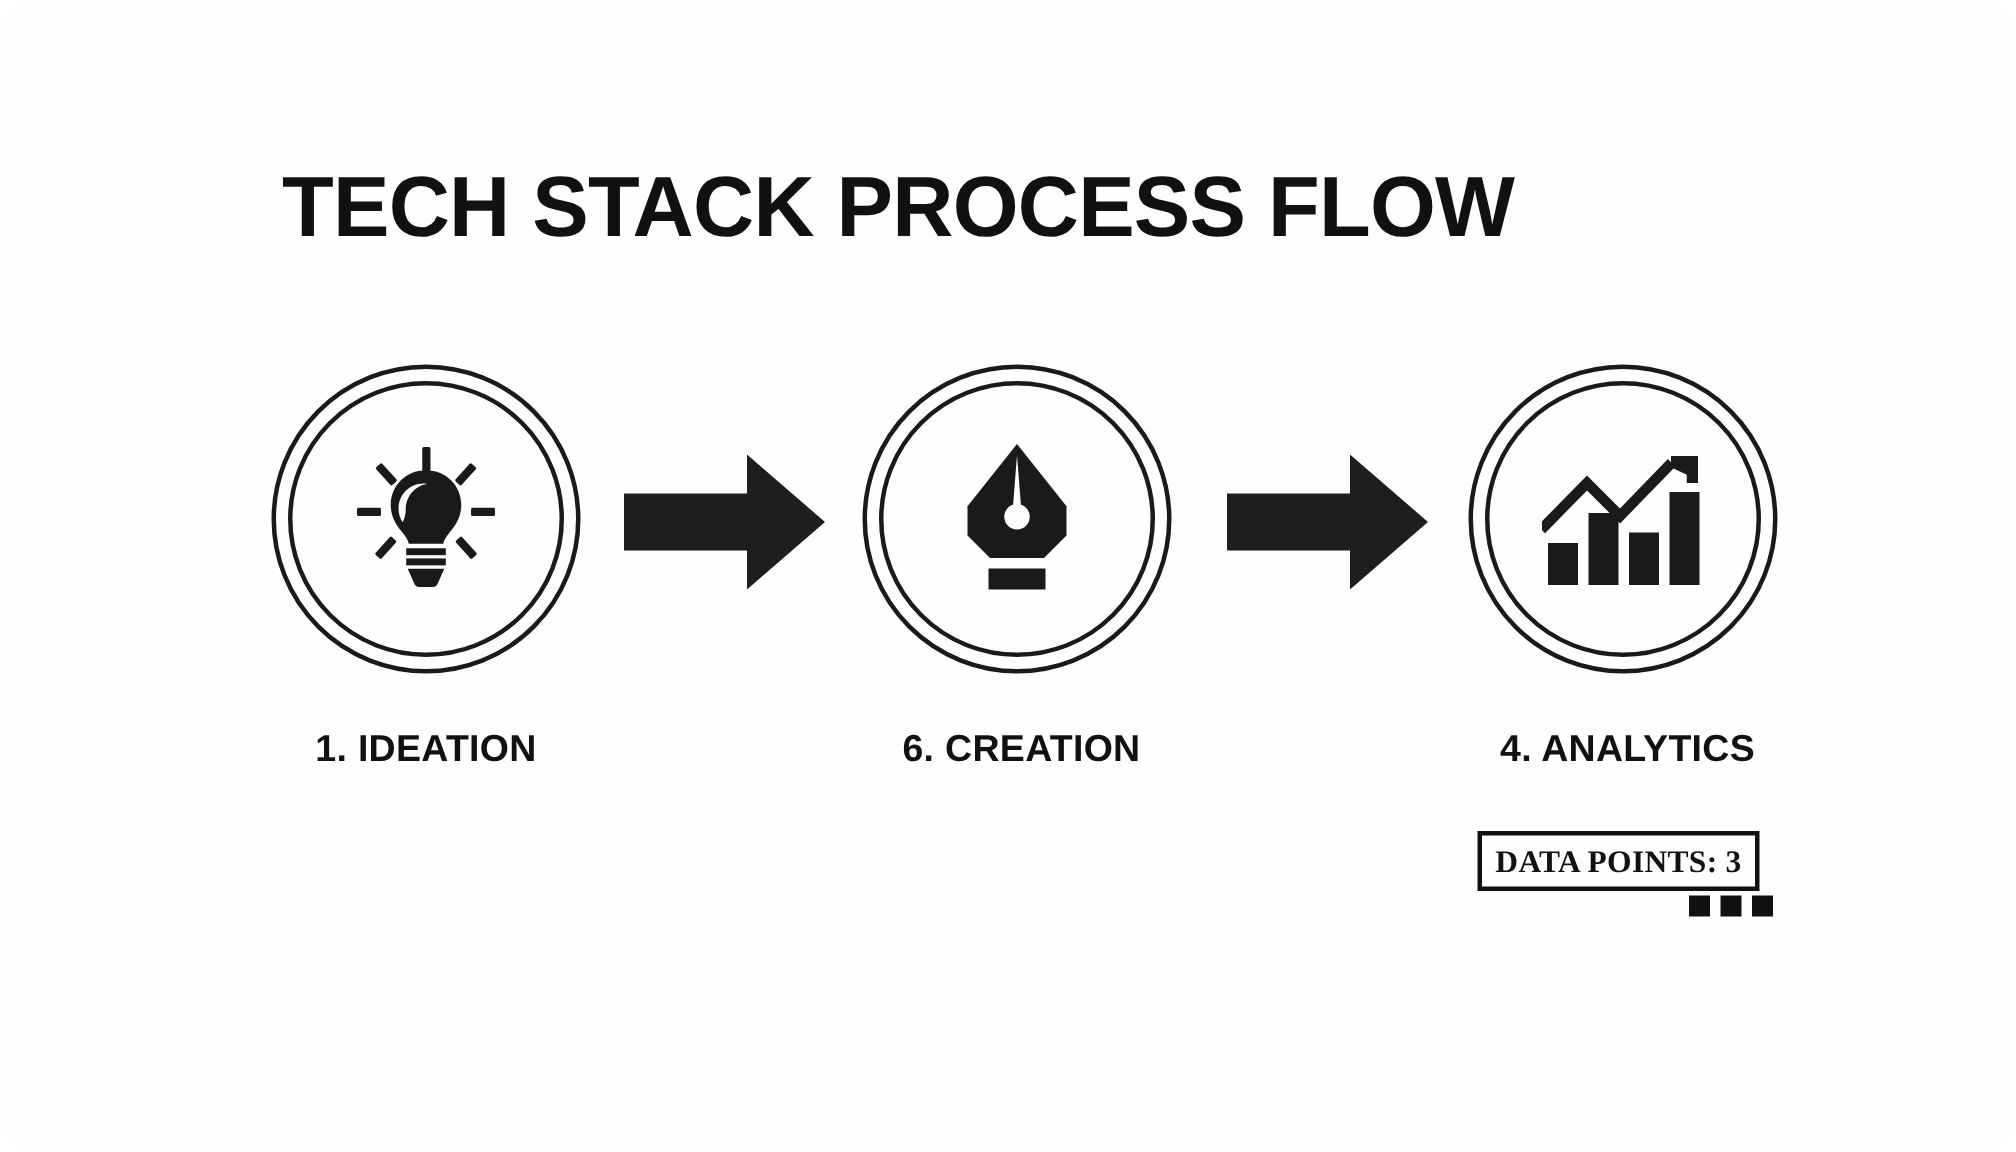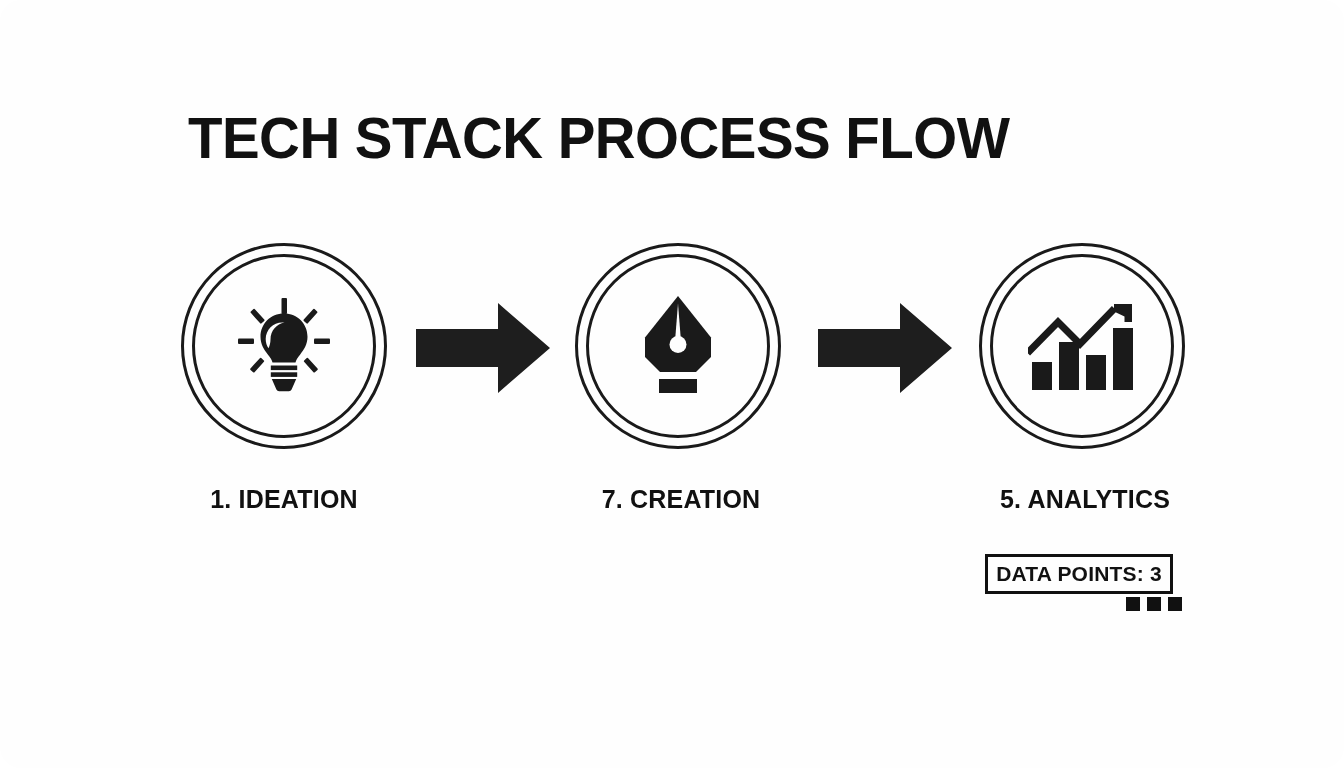--- a/index.html
+++ b/index.html
@@ -124,21 +124,21 @@
     top: 554px;
     width: 188px;
     height: 40px;
     border: 3px solid #111111;
     box-sizing: border-box;
     display: flex;
     align-items: center;
     justify-content: center;
   }
   .badge-text {
-    font-family: Liberation Sans, sans-serif;
+    font-family: Liberation Serif, serif;
     font-weight: 700;
     font-size: 21px;
     line-height: 24px;
     letter-spacing: 0.2px;
     color: #111111;
     white-space: nowrap;
   }
   .badge-dots {
     position: absolute;
     left: 1126px;
@@ -221,22 +221,22 @@
 
             <path d="M2 50.5 L30 22 L52 44 L84 11" fill="none" stroke="#1a1a1a" stroke-width="7" stroke-linecap="square" stroke-linejoin="miter"></path>
 
             <path d="M86 4 h18 v18 h-7.5 V16.5 L86 11.5z"></path>
           </g>
         </svg>
       </div>
     </div>
 
     <div class="caption cap-1">1. IDEATION</div>
-    <div class="caption cap-2">7. CREATION</div>
-    <div class="caption cap-3">5. ANALYTICS</div>
+    <div class="caption cap-2">6. CREATION</div>
+    <div class="caption cap-3">4. ANALYTICS</div>
 
     <div class="arrow arrow-1">
       <svg width="134" height="90" viewBox="0 0 134 90" aria-hidden="true">
         <path d="M0 26 H82 V0 L134 45 L82 90 V64 H0 Z" fill="#1e1e1e"></path>
       </svg>
     </div>
     <div class="arrow arrow-2">
       <svg width="134" height="90" viewBox="0 0 134 90" aria-hidden="true">
         <path d="M0 26 H82 V0 L134 45 L82 90 V64 H0 Z" fill="#1e1e1e"></path>
       </svg>

